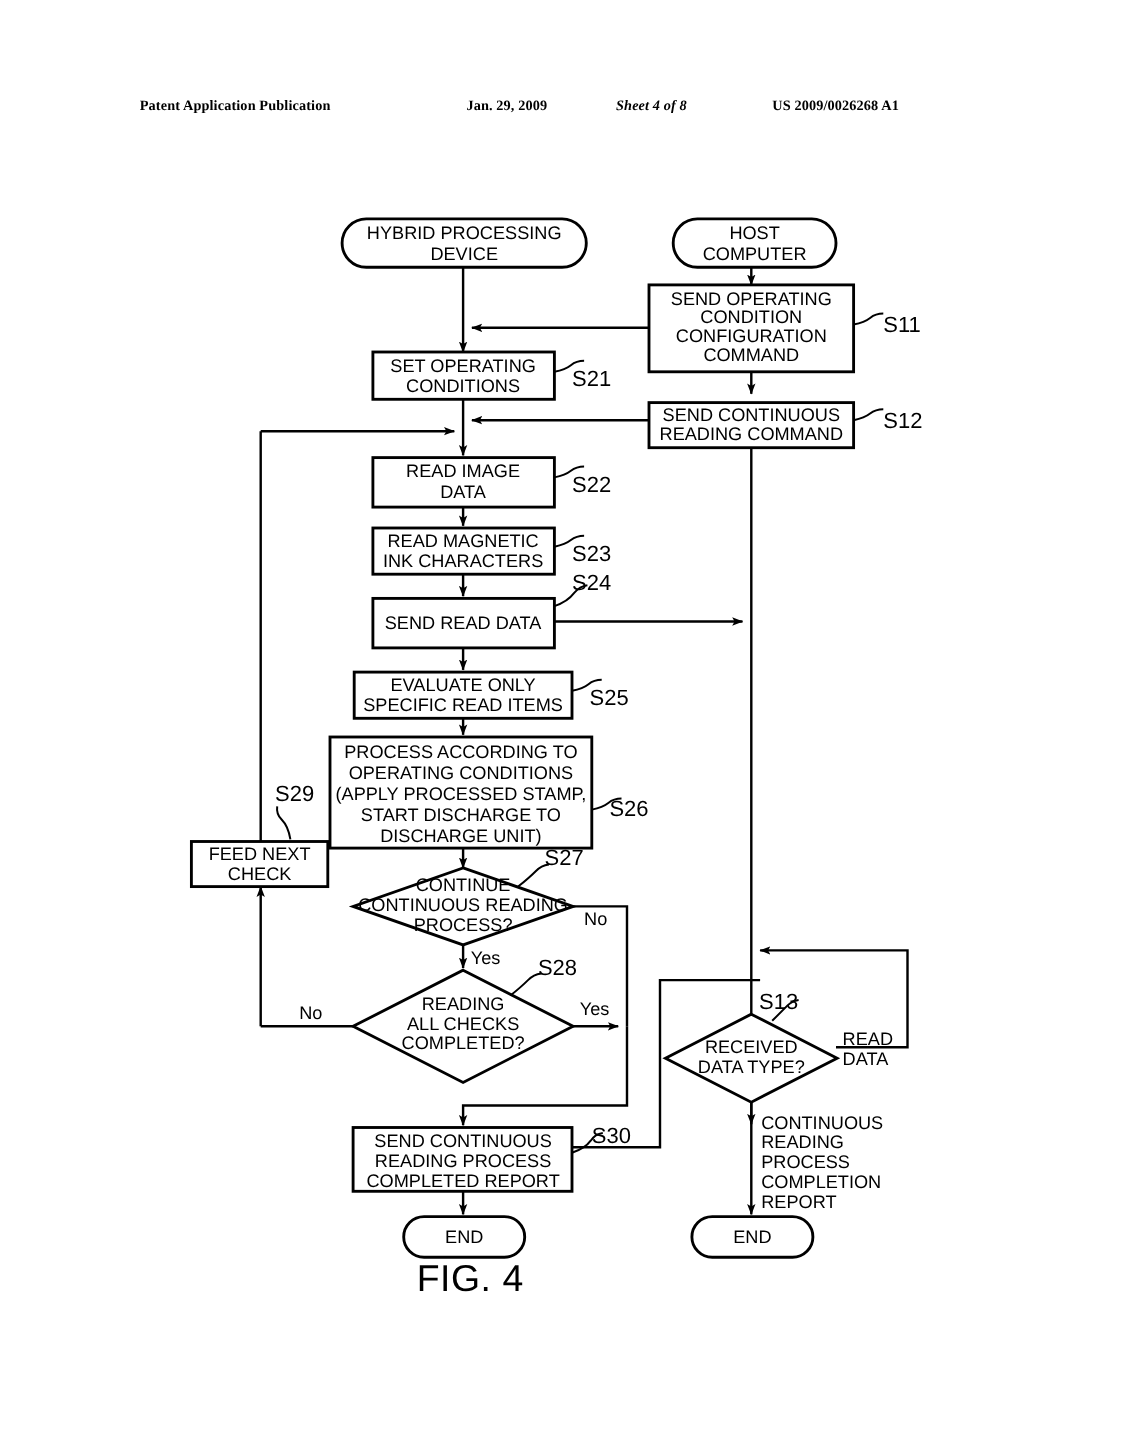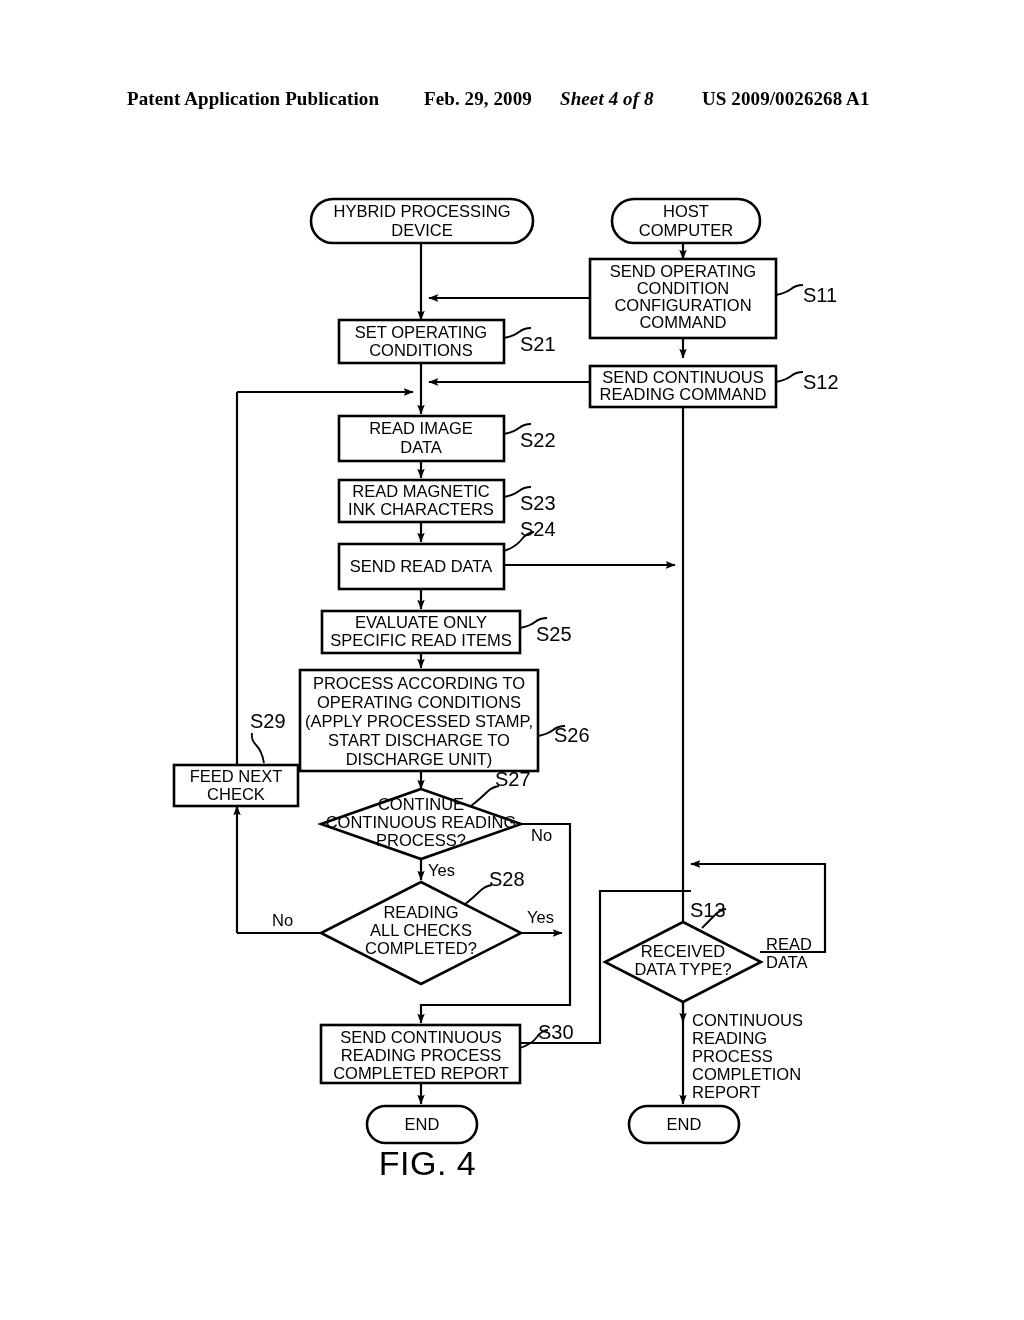--- a/index.html
+++ b/index.html
@@ -23,21 +23,21 @@
   }
   
   .hdr {
     position: absolute;
     top: 88px;
     left: 0;
     width: 832px;
     height: 28px;
     font-family: "Liberation Serif", serif;
     font-weight: bold;
-    font-size: 19px;
+    font-size: 13px;
     letter-spacing: 0.1px;
     white-space: nowrap;
     padding-left: 21px;
   }
   .hdr-pub  { position: absolute; left: 127px;  top: 0; }
   .hdr-date { position: absolute; left: 424px;  top: 0; }
   .hdr-sheet{ position: absolute; left: 560px;  top: 0; font-style: italic; }
   .hdr-num  { position: absolute; left: 702px;  top: 0; text-align: right; }
 
   
@@ -72,21 +72,21 @@
   .lnk      { fill: none; stroke: #000000; stroke-width: 2.2; }
   .lead     { fill: none; stroke: #000000; stroke-width: 1.8; }
 </style>
 </head>
 <body>
 
 <div id="page">
 
   <div class="hdr">
     <span class="hdr-pub">Patent Application Publication</span>
-    <span class="hdr-date">Feb. 29, 2009</span>
+    <span class="hdr-date">Jan. 29, 2009</span>
     <span class="hdr-sheet">Sheet 4 of 8</span>
     <span class="hdr-num">US 2009/0026268 A1</span>
   </div>
 
   <svg id="flow" viewBox="0 0 1024 1320">
 
     <defs>
       <marker id="ah" markerWidth="11" markerHeight="11" refX="9.4" refY="4.0" orient="auto" markerUnits="userSpaceOnUse">
         <path d="M0,0.2 L10,4.0 L0,7.8 L2.2,4.0 Z" fill="#000"></path>
       </marker>

